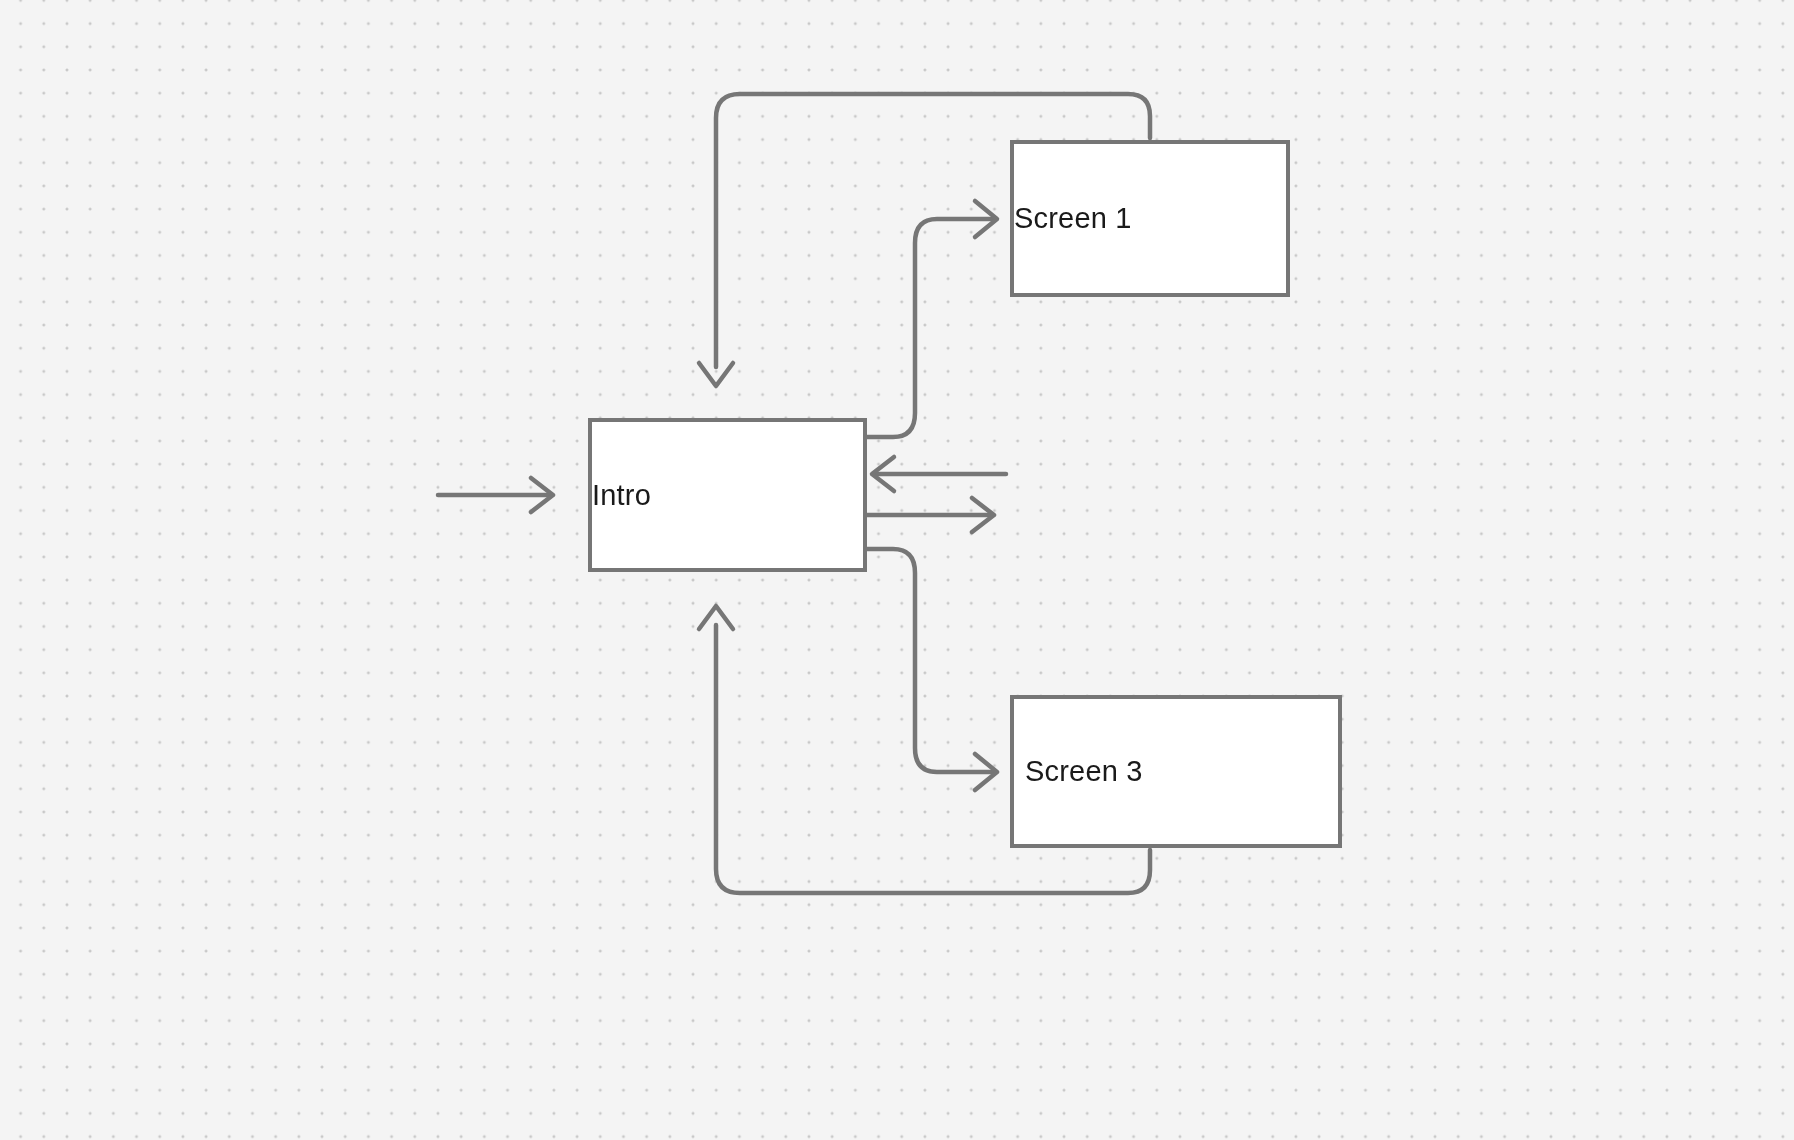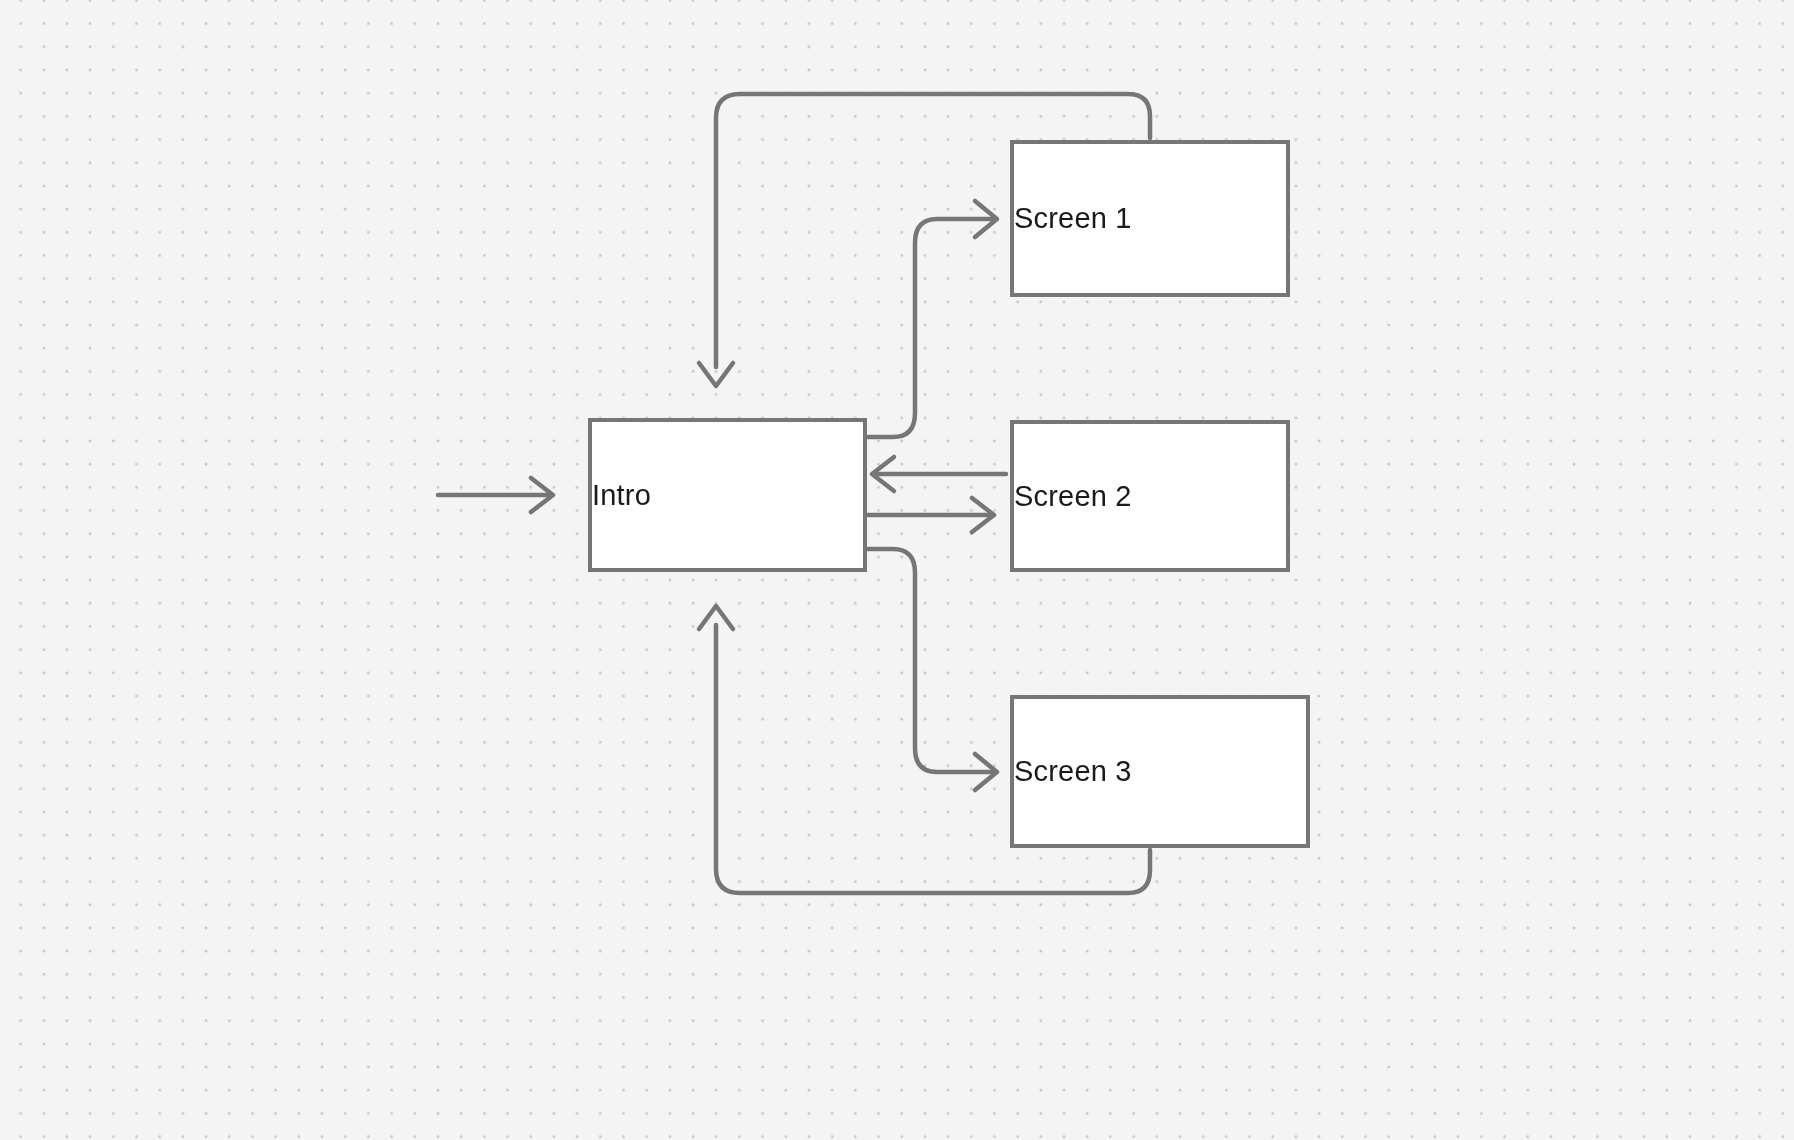--- a/index.html
+++ b/index.html
@@ -93,21 +93,18 @@
 
 
   <div class="node" style="left:576px; top:418px; width:279px; height:154px;margin-left:12px;">
     <span class="node-label">Intro</span>
   </div>
 
   <div class="node" style="left:1010px; top:140px; width:280px; height:157px;">
     <span class="node-label">Screen 1</span>
   </div>
 
-  <div class="node" style="left:1010px; top:420px; width:280px; height:152px;">
-    <span class="node-label">Screen 2</span>
-  </div>
 
-  <div class="node" style="left:1010px; top:695px; width:300px; height:153px;">
+  <div class="node" style="left:1010px; top:695px; width:332px; height:153px;padding-left:11px;">
     <span class="node-label">Screen 3</span>
   </div>
 
 </div>
 
 </body></html>

